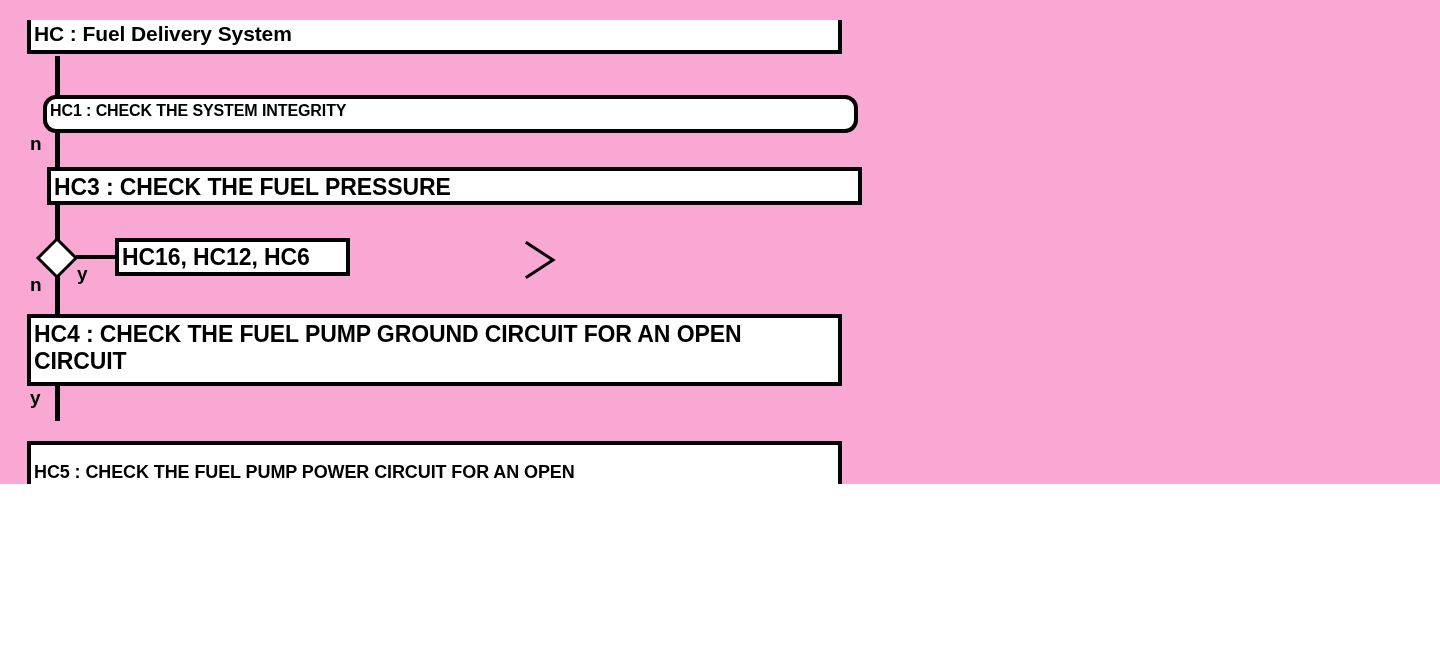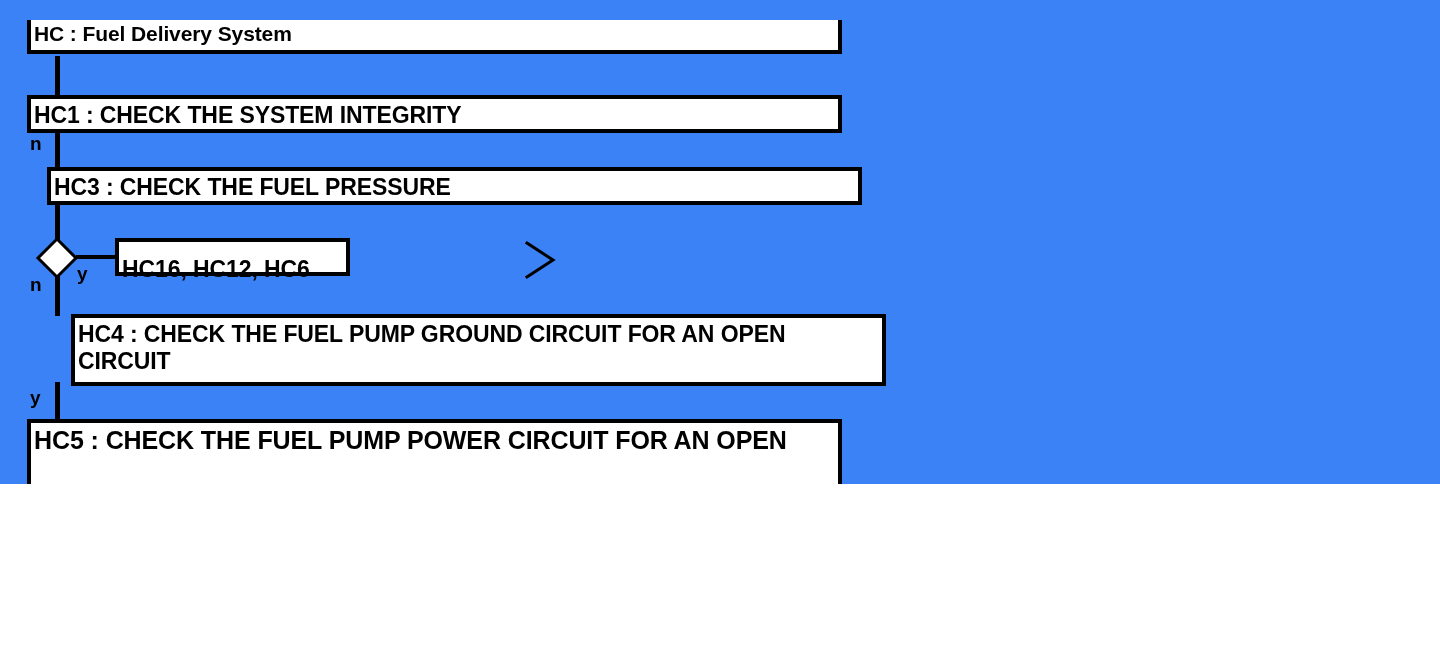--- a/index.html
+++ b/index.html
@@ -7,21 +7,21 @@
     padding: 0;
     background: #ffffff;
   }
   body {
     font-family: "Liberation Sans", sans-serif;
   }
   #canvas {
     position: relative;
     width: 1440px;
     height: 484px;
-    background: #3b82f6;
+    background: #f9a8d4;
     overflow: hidden;
   }
 
   
   .node {
     position: absolute;
     box-sizing: border-box;
     background: #ffffff;
     border: 4px solid #000000;
     color: #000000;
@@ -103,29 +103,29 @@
     </svg>
   </div>
   <div class="chevron" style="left:432px; top:518px; width:44px; height:44px;">
     <svg width="44" height="44" viewBox="0 0 44 44" aria-hidden="true">
       <polyline points="6,5 32,22 6,39" fill="none" stroke="#000000" stroke-width="3" stroke-linecap="square"></polyline>
     </svg>
   </div>
 
   <div class="node root" style="left:27px; top:20px; width:815px; height:34px; font-size:21px; padding-top:2px;">HC : Fuel Delivery System</div>
 
-  <div class="node" style="left:27px; top:95px; width:815px; height:38px; font-size:23px; padding-top:3px;">HC1 : CHECK THE SYSTEM INTEGRITY</div>
+  <div class="node" style="left:43px; top:95px; width:815px; height:38px; font-size:16px; padding-top:3px;border-radius:13px;">HC1 : CHECK THE SYSTEM INTEGRITY</div>
 
   <div class="node" style="left:27px; top:167px; width:815px; height:38px; font-size:23px; padding-top:3px;margin-left:20px;">HC3 : CHECK THE FUEL PRESSURE</div>
 
-  <div class="node small" style="left:115px; top:238px; width:235px; height:38px; font-size:23px; padding-top:14px;">HC16, HC12, HC6</div>
+  <div class="node small" style="left:115px; top:238px; width:235px; height:38px; font-size:23px; padding-top:2px;">HC16, HC12, HC6</div>
 
-  <div class="node" style="left:27px; top:314px; width:815px; height:72px; font-size:23px; padding-top:3px;margin-left:44px;">HC4 : CHECK THE FUEL PUMP GROUND CIRCUIT FOR AN OPEN CIRCUIT</div>
+  <div class="node" style="left:27px; top:314px; width:815px; height:72px; font-size:23px; padding-top:3px;">HC4 : CHECK THE FUEL PUMP GROUND CIRCUIT FOR AN OPEN CIRCUIT</div>
 
-  <div class="node" style="left:27px; top:419px; width:815px; height:69px; font-size:25px; padding-top:3px;">HC5 : CHECK THE FUEL PUMP POWER CIRCUIT FOR AN OPEN</div>
+  <div class="node" style="left:27px; top:441px; width:815px; height:69px; font-size:18px; padding-top:17px;">HC5 : CHECK THE FUEL PUMP POWER CIRCUIT FOR AN OPEN</div>
 
   <div class="node small" style="left:27px; top:521px; width:81px; height:38px; font-size:23px; padding-top:3px;border-radius:18px;">HC17</div>
 
   <span class="blabel" style="left:30px; top:134px;">n</span>
   <span class="blabel" style="left:30px; top:275px;">n</span>
   <span class="blabel" style="left:77px; top:264px;">y</span>
   <span class="blabel" style="left:30px; top:388px;">y</span>
   <span class="blabel" style="left:30px; top:491px;">y</span>
 
   <div class="rule" style="left:25px; top:596px; width:1378px; height:6px;"></div>

